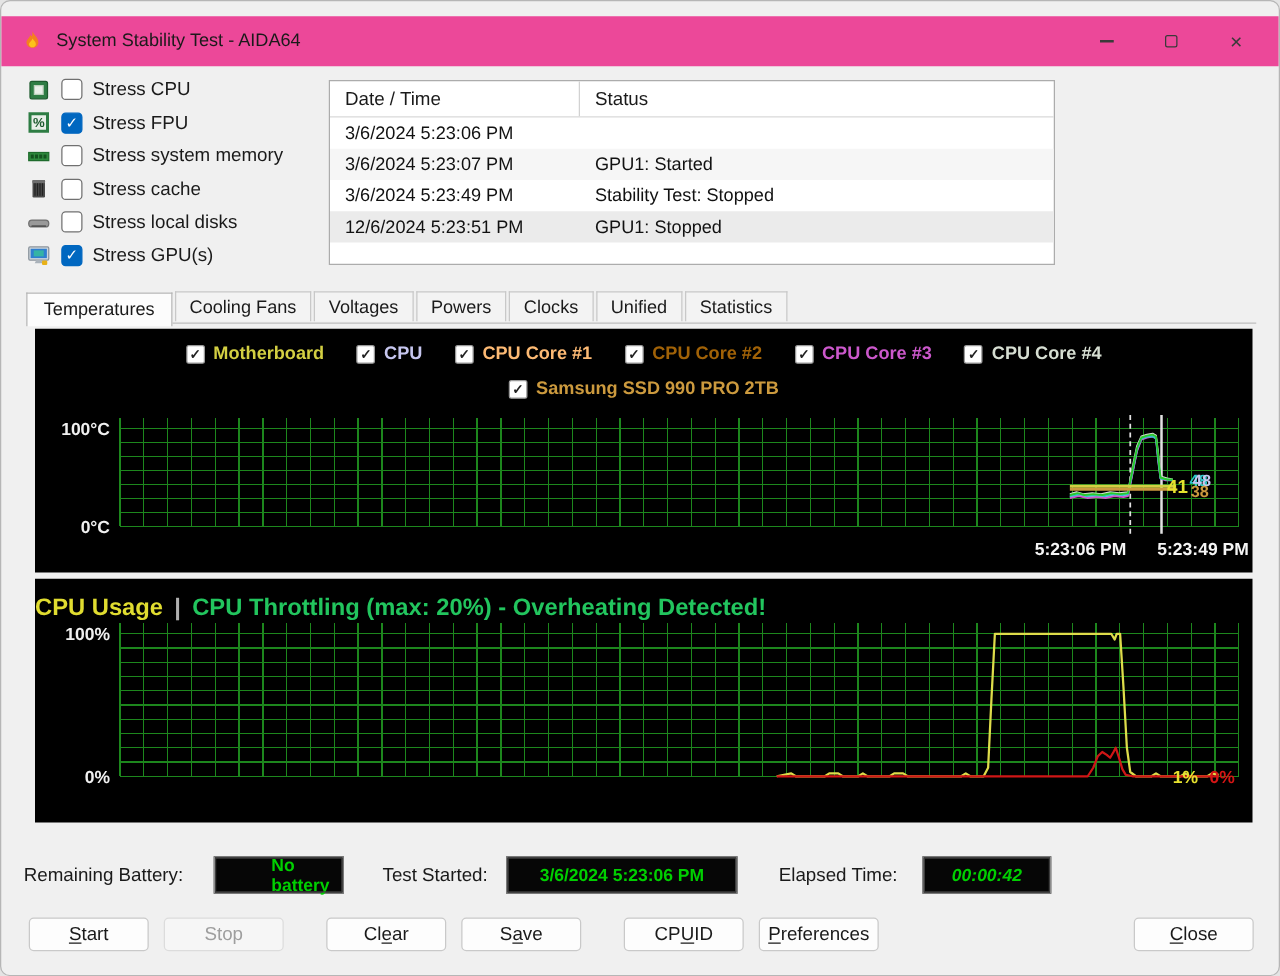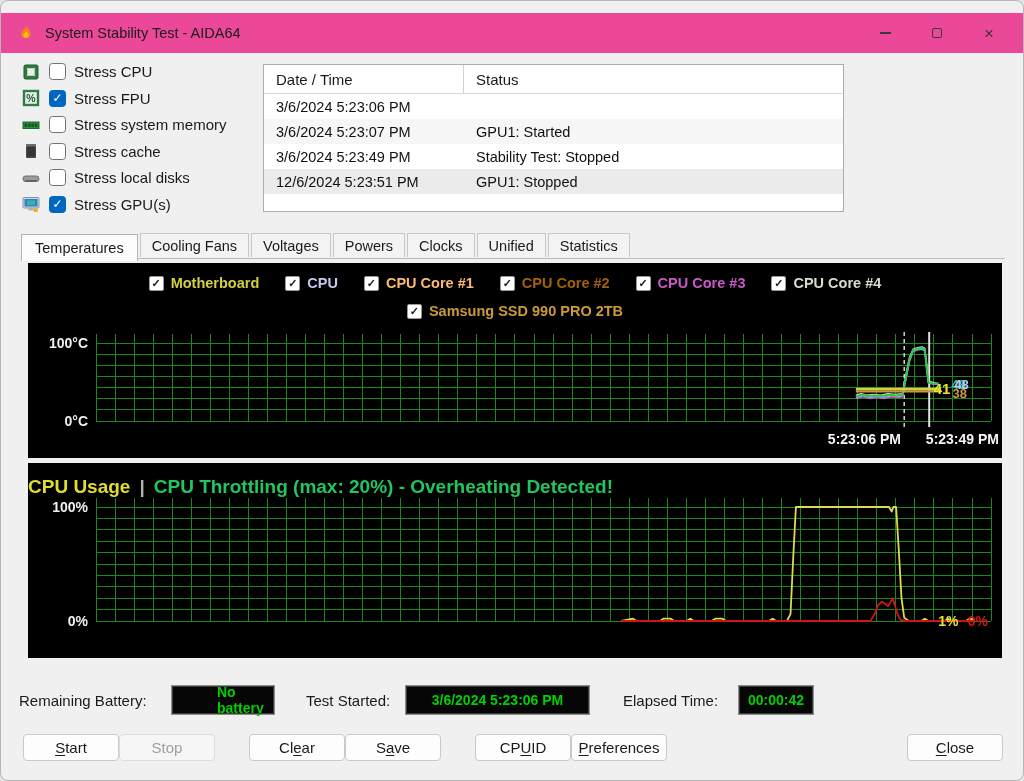--- a/index.html
+++ b/index.html
@@ -55,25 +55,25 @@
   svg text { font-family:"Liberation Sans", sans-serif; }
   .axis { fill:#f0f0f0; font-size:14px; font-weight:600; }
   .xlab { fill:#f5f5f5; font-size:14px; font-weight:600; }
 
   
   .statusbar { position:absolute; left:0; top:684px; width:1024px; height:30px; }
   .sb-label { position:absolute; top:50%; transform:translateY(-50%); font-size:15px; color:#1a1a1a; }
   .sb-box { position:absolute; top:0; height:30px; background:#060606; border:1px solid #8c8c8c; outline:1px solid #3d3d3d; outline-offset:-2px; display:flex; align-items:center; justify-content:center; font-size:14px; font-weight:600; }
   .label-0 { left:18px; } .box-0 { left:170px; width:104px; }
   .label-1 { left:305px; } .box-1 { left:404px; width:185px; }
-  .label-2 { left:622px; } .box-2 { left:737px; width:76px; }
+  .label-2 { left:622px; } .box-2 { left:737px; width:103px;font-style:italic; }
 
   
   .buttonbar { position:absolute; left:22px; top:733px; width:980px; height:27px; display:flex; }
-  .btn { width:96px; height:27px; background:#fdfdfd; border:1px solid #c9c9c9; border-radius:4px; font-family:"Liberation Sans", sans-serif; font-size:15px; color:#1a1a1a; margin-right:0; }
+  .btn { width:96px; height:27px; background:#fdfdfd; border:1px solid #c9c9c9; border-radius:4px; font-family:"Liberation Sans", sans-serif; font-size:15px; color:#1a1a1a; margin-right:12px; }
   .btn:nth-child(2) { margin-right:34px; }
   .btn:nth-child(4) { margin-right:34px; }
   .btn.disabled { color:#9e9e9e; background:#f6f6f6; border-color:#dcdcdc; }
   .btn.right { margin-left:auto; margin-right:0; }
   .btn u { text-underline-offset:2px; }
 </style>
 </head>
 <body>
 
 <div class="window">

